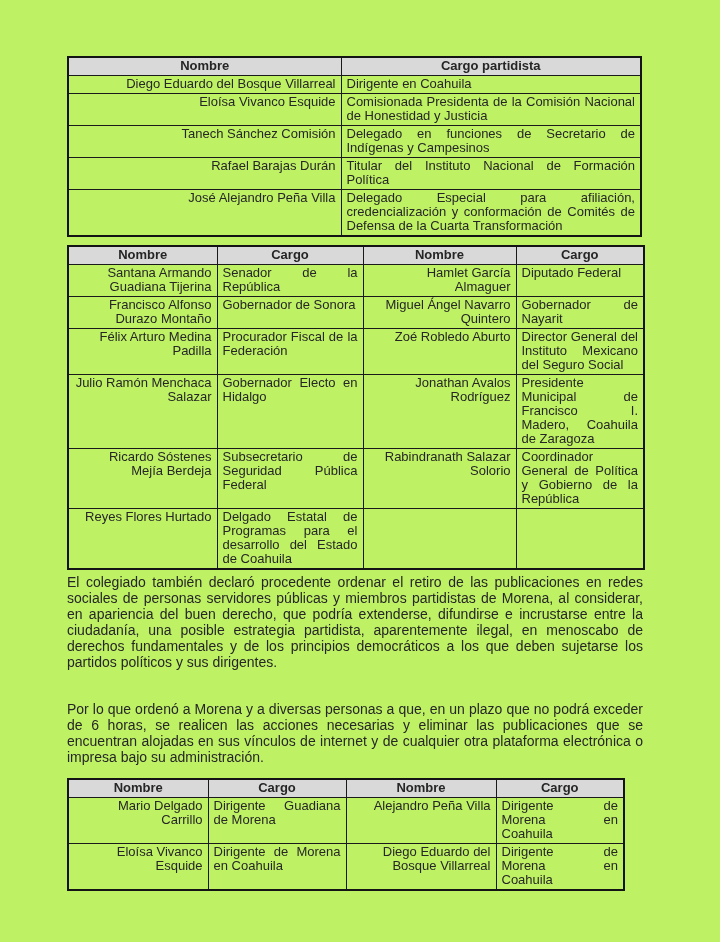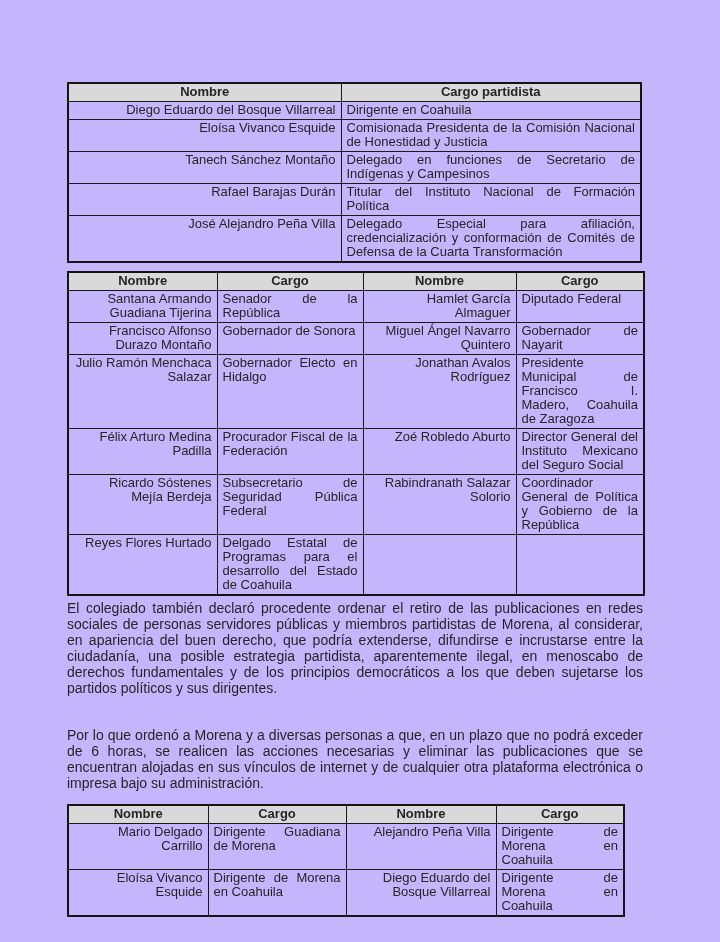--- a/index.html
+++ b/index.html
@@ -1,21 +1,21 @@
 <!DOCTYPE html>
 <html><head>
 <meta charset="utf-8">
 <style>
   html,body{margin:0;padding:0;background:#e9e9e9;}
   .page{
     position:relative;
     width:720px;height:942px;
-    background:#c4b5fd;
+    background:#bef264;
     box-sizing:border-box;
-    padding:82px 0 0 67px;
+    padding:56px 0 0 67px;
     font-family:"Liberation Sans","DejaVu Sans",sans-serif;
     color:#262626;
     overflow:hidden;
   }
   table{
     border-collapse:collapse;
     table-layout:fixed;
     font-size:13px;
     line-height:14px;
     color:#262626;
@@ -70,21 +70,21 @@
     </tr>
     <tr>
       <td class="nombre">Diego Eduardo del Bosque Villarreal</td>
       <td class="cargo">Dirigente en Coahuila</td>
     </tr>
     <tr>
       <td class="nombre">Eloísa Vivanco Esquide</td>
       <td class="cargo">Comisionada Presidenta de la Comisión Nacional de Honestidad y Justicia</td>
     </tr>
     <tr>
-      <td class="nombre">Tanech Sánchez Montaño</td>
+      <td class="nombre">Tanech Sánchez Comisión</td>
       <td class="cargo">Delegado en funciones de Secretario de Indígenas y Campesinos</td>
     </tr>
     <tr>
       <td class="nombre">Rafael Barajas Durán</td>
       <td class="cargo">Titular del Instituto Nacional de Formación Política</td>
     </tr>
     <tr>
       <td class="nombre">José Alejandro Peña Villa</td>
       <td class="cargo">Delegado Especial para afiliación, credencialización y conformación de Comités de Defensa de la Cuarta Transformación</td>
     </tr>
@@ -112,30 +112,30 @@
       <td class="nombre">Hamlet García Almaguer</td>
       <td class="cargo">Diputado Federal</td>
     </tr>
     <tr>
       <td class="nombre">Francisco Alfonso Durazo Montaño</td>
       <td class="cargo">Gobernador de Sonora</td>
       <td class="nombre">Miguel Ángel Navarro Quintero</td>
       <td class="cargo">Gobernador de Nayarit</td>
     </tr>
     <tr>
+      <td class="nombre">Félix Arturo Medina Padilla</td>
+      <td class="cargo">Procurador Fiscal de la Federación</td>
+      <td class="nombre">Zoé Robledo Aburto</td>
+      <td class="cargo">Director General del Instituto Mexicano del Seguro Social</td>
+    </tr>
+    <tr>
       <td class="nombre">Julio Ramón Menchaca Salazar</td>
       <td class="cargo">Gobernador Electo en Hidalgo</td>
       <td class="nombre">Jonathan Avalos Rodríguez</td>
       <td class="cargo">Presidente Municipal de Francisco I. Madero, Coahuila de Zaragoza</td>
-    </tr>
-    <tr>
-      <td class="nombre">Félix Arturo Medina Padilla</td>
-      <td class="cargo">Procurador Fiscal de la Federación</td>
-      <td class="nombre">Zoé Robledo Aburto</td>
-      <td class="cargo">Director General del Instituto Mexicano del Seguro Social</td>
     </tr>
     <tr>
       <td class="nombre">Ricardo Sóstenes Mejía Berdeja</td>
       <td class="cargo">Subsecretario de Seguridad Pública Federal</td>
       <td class="nombre">Rabindranath Salazar Solorio</td>
       <td class="cargo">Coordinador General de Política y Gobierno de la República</td>
     </tr>
     <tr>
       <td class="nombre">Reyes Flores Hurtado</td>
       <td class="cargo">Delgado Estatal de Programas para el desarrollo del Estado de Coahuila</td>

